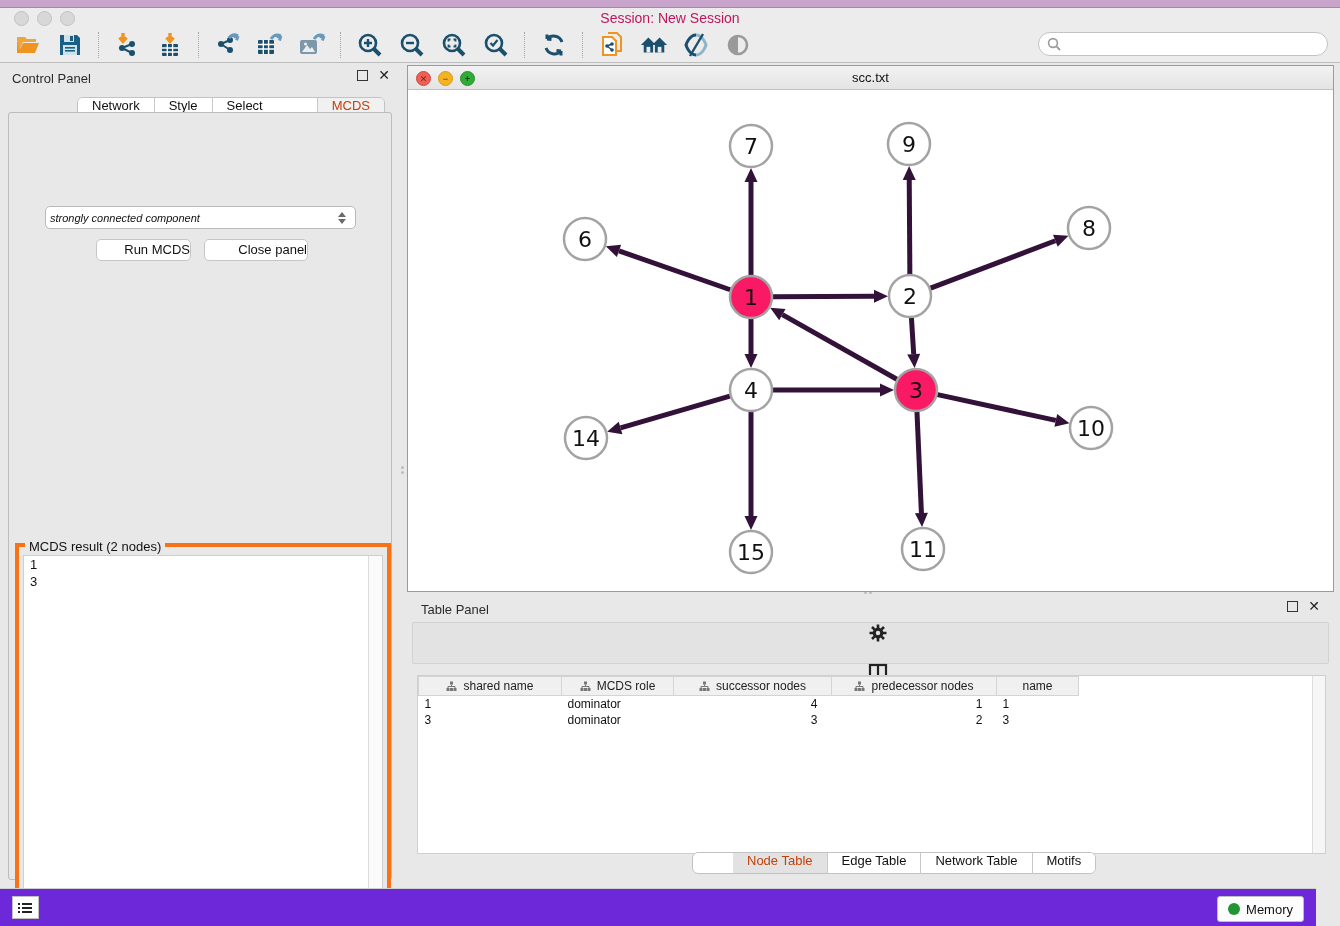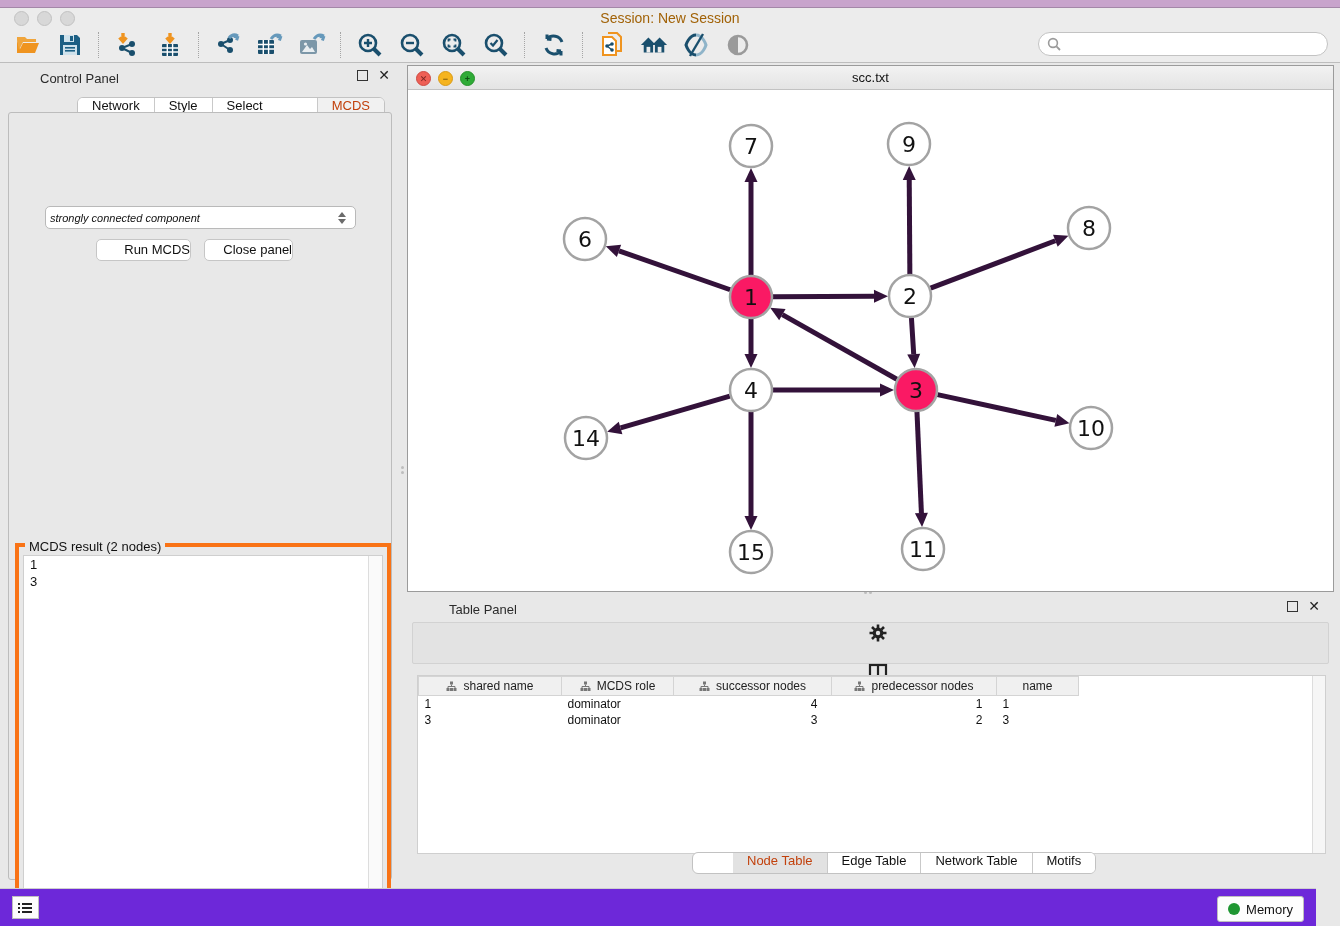--- a/index.html
+++ b/index.html
@@ -4,33 +4,33 @@
 <style>
   html,body{margin:0;padding:0;}
   body{
     width:1340px;height:926px;position:relative;overflow:hidden;
     background:#e8e8e8;font-family:"Liberation Sans","DejaVu Sans",sans-serif;
     -webkit-font-smoothing:antialiased;
   }
   
   .desktop-strip{position:absolute;top:0;left:0;width:1340px;height:7px;background:#c8a4cc;border-bottom:1px solid #a487a8;}
   .titlebar{position:absolute;top:8px;left:0;width:1340px;height:20px;background:#ececec;}
-  .titlebar .title{position:absolute;left:0;right:0;top:2px;text-align:center;font-size:14px;color:#a16207;}
+  .titlebar .title{position:absolute;left:0;right:0;top:2px;text-align:center;font-size:14px;color:#be185d;}
   .tl-dots{position:absolute;left:14px;top:3px;display:flex;gap:8px;}
   .tl-dot{width:13px;height:13px;border-radius:50%;background:#d8d8d8;border:1px solid #c2c2c2;}
   
   .toolbar{position:absolute;top:28px;left:0;width:1340px;height:34px;background:#ececec;border-bottom:1px solid #bdbdbd;display:flex;align-items:center;}
   .tb-group{display:flex;align-items:center;gap:14px;padding:0 14px;}
   .tb-sep{width:1px;height:26px;border-left:1px dotted #a5a5a5;}
   .tb-btn{width:28px;height:28px;display:flex;align-items:center;justify-content:center;cursor:pointer;}
   .search-wrap{position:absolute;right:12px;top:4px;width:290px;height:24px;background:#fff;border:1px solid #c3c3c3;border-radius:12px;display:flex;align-items:center;padding-left:8px;box-sizing:border-box;}
   .search-wrap input{border:none;outline:none;flex:1;font-size:13px;background:transparent;margin-left:6px;}
   
   .control-panel{position:absolute;left:0;top:65px;width:400px;height:821px;background:#e8e8e8;}
-  .panel-head{position:relative;height:26px;margin-left:28px;}
+  .panel-head{position:relative;height:26px;}
   .panel-head .ph-title{position:absolute;left:12px;top:6px;font-size:13px;color:#2b2b2b;}
   .ph-icons{position:absolute;right:10px;top:5px;display:flex;gap:10px;align-items:center;}
   .float-ic{width:9px;height:9px;border:1.5px solid #333;}
   .close-ic{font-size:14px;font-weight:bold;color:#222;line-height:11px;}
   .seg-tabs{position:absolute;display:flex;border:1px solid #c2c2c2;border-radius:6px;overflow:hidden;background:#fff;height:20px;}
   .cp-tabs{left:77px;top:32px;}
   .seg{padding:0 14px;font-size:13px;color:#111;background:#fff;border-left:1px solid #c9c9c9;line-height:16px;white-space:nowrap;cursor:pointer;}
   .seg:first-child{border-left:none;}
   .seg.sel-faded{background:#f1f1f1;color:#c2410c;margin-left:40px;}
   .cp-body{position:absolute;left:8px;top:47px;width:382px;height:766px;border:1px solid #bcbcbc;border-radius:3px;background:#e8e8e8;}
@@ -269,21 +269,21 @@
   </div>
   <div class="cp-body">
     <div class="dropdown">
       <span class="dd-text">strongly connected component</span>
       <span class="dd-stepper">
           <span class="tri-up"></span>
           <span class="tri-dn"></span>
         </span>
     </div>
     <div class="cp-btn" style="left:87px;width:95px;">Run MCDS</div>
-    <div class="cp-btn" style="left:195px;width:89px;">Close panel</div>
+    <div class="cp-btn" style="left:195px;width:104px;">Close panel</div>
     <div class="result-box">
       <div class="result-legend">MCDS result (2 nodes)</div>
       <div class="result-area">
         <div class="result-line">1</div>
         <div class="result-line">3</div>
         <div class="result-scroll"></div>
       </div>
     </div>
   </div>
 </div>

